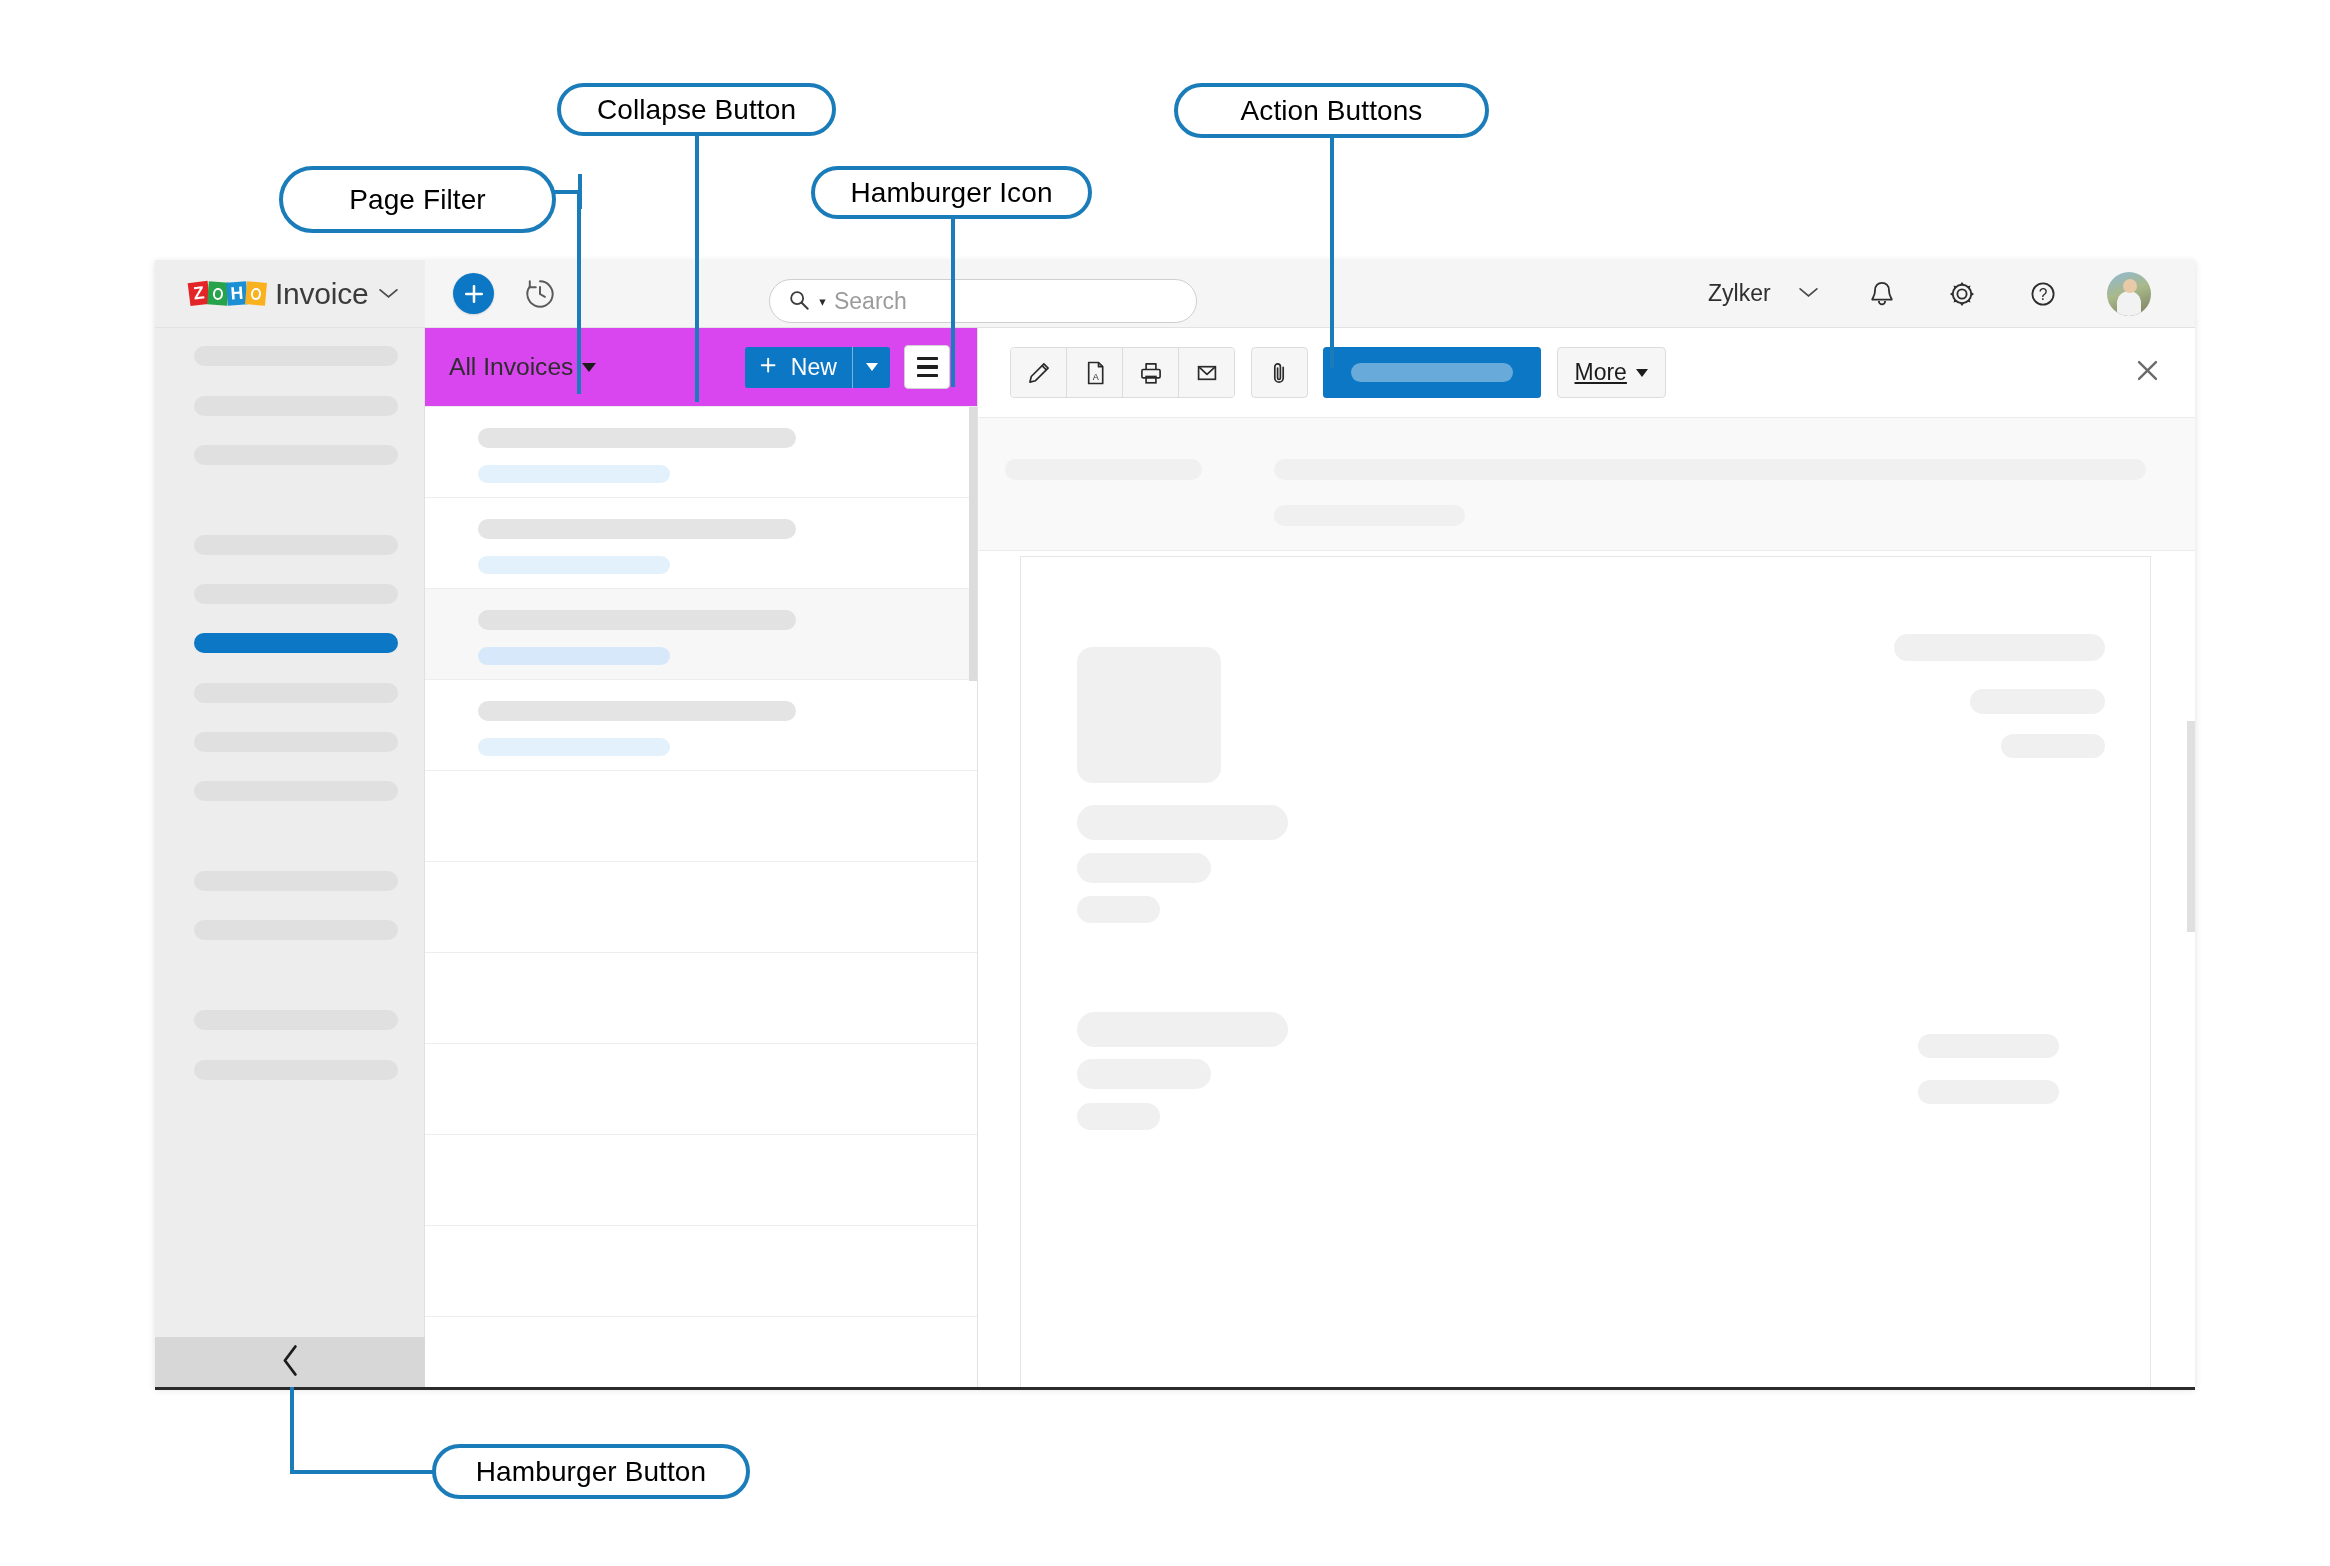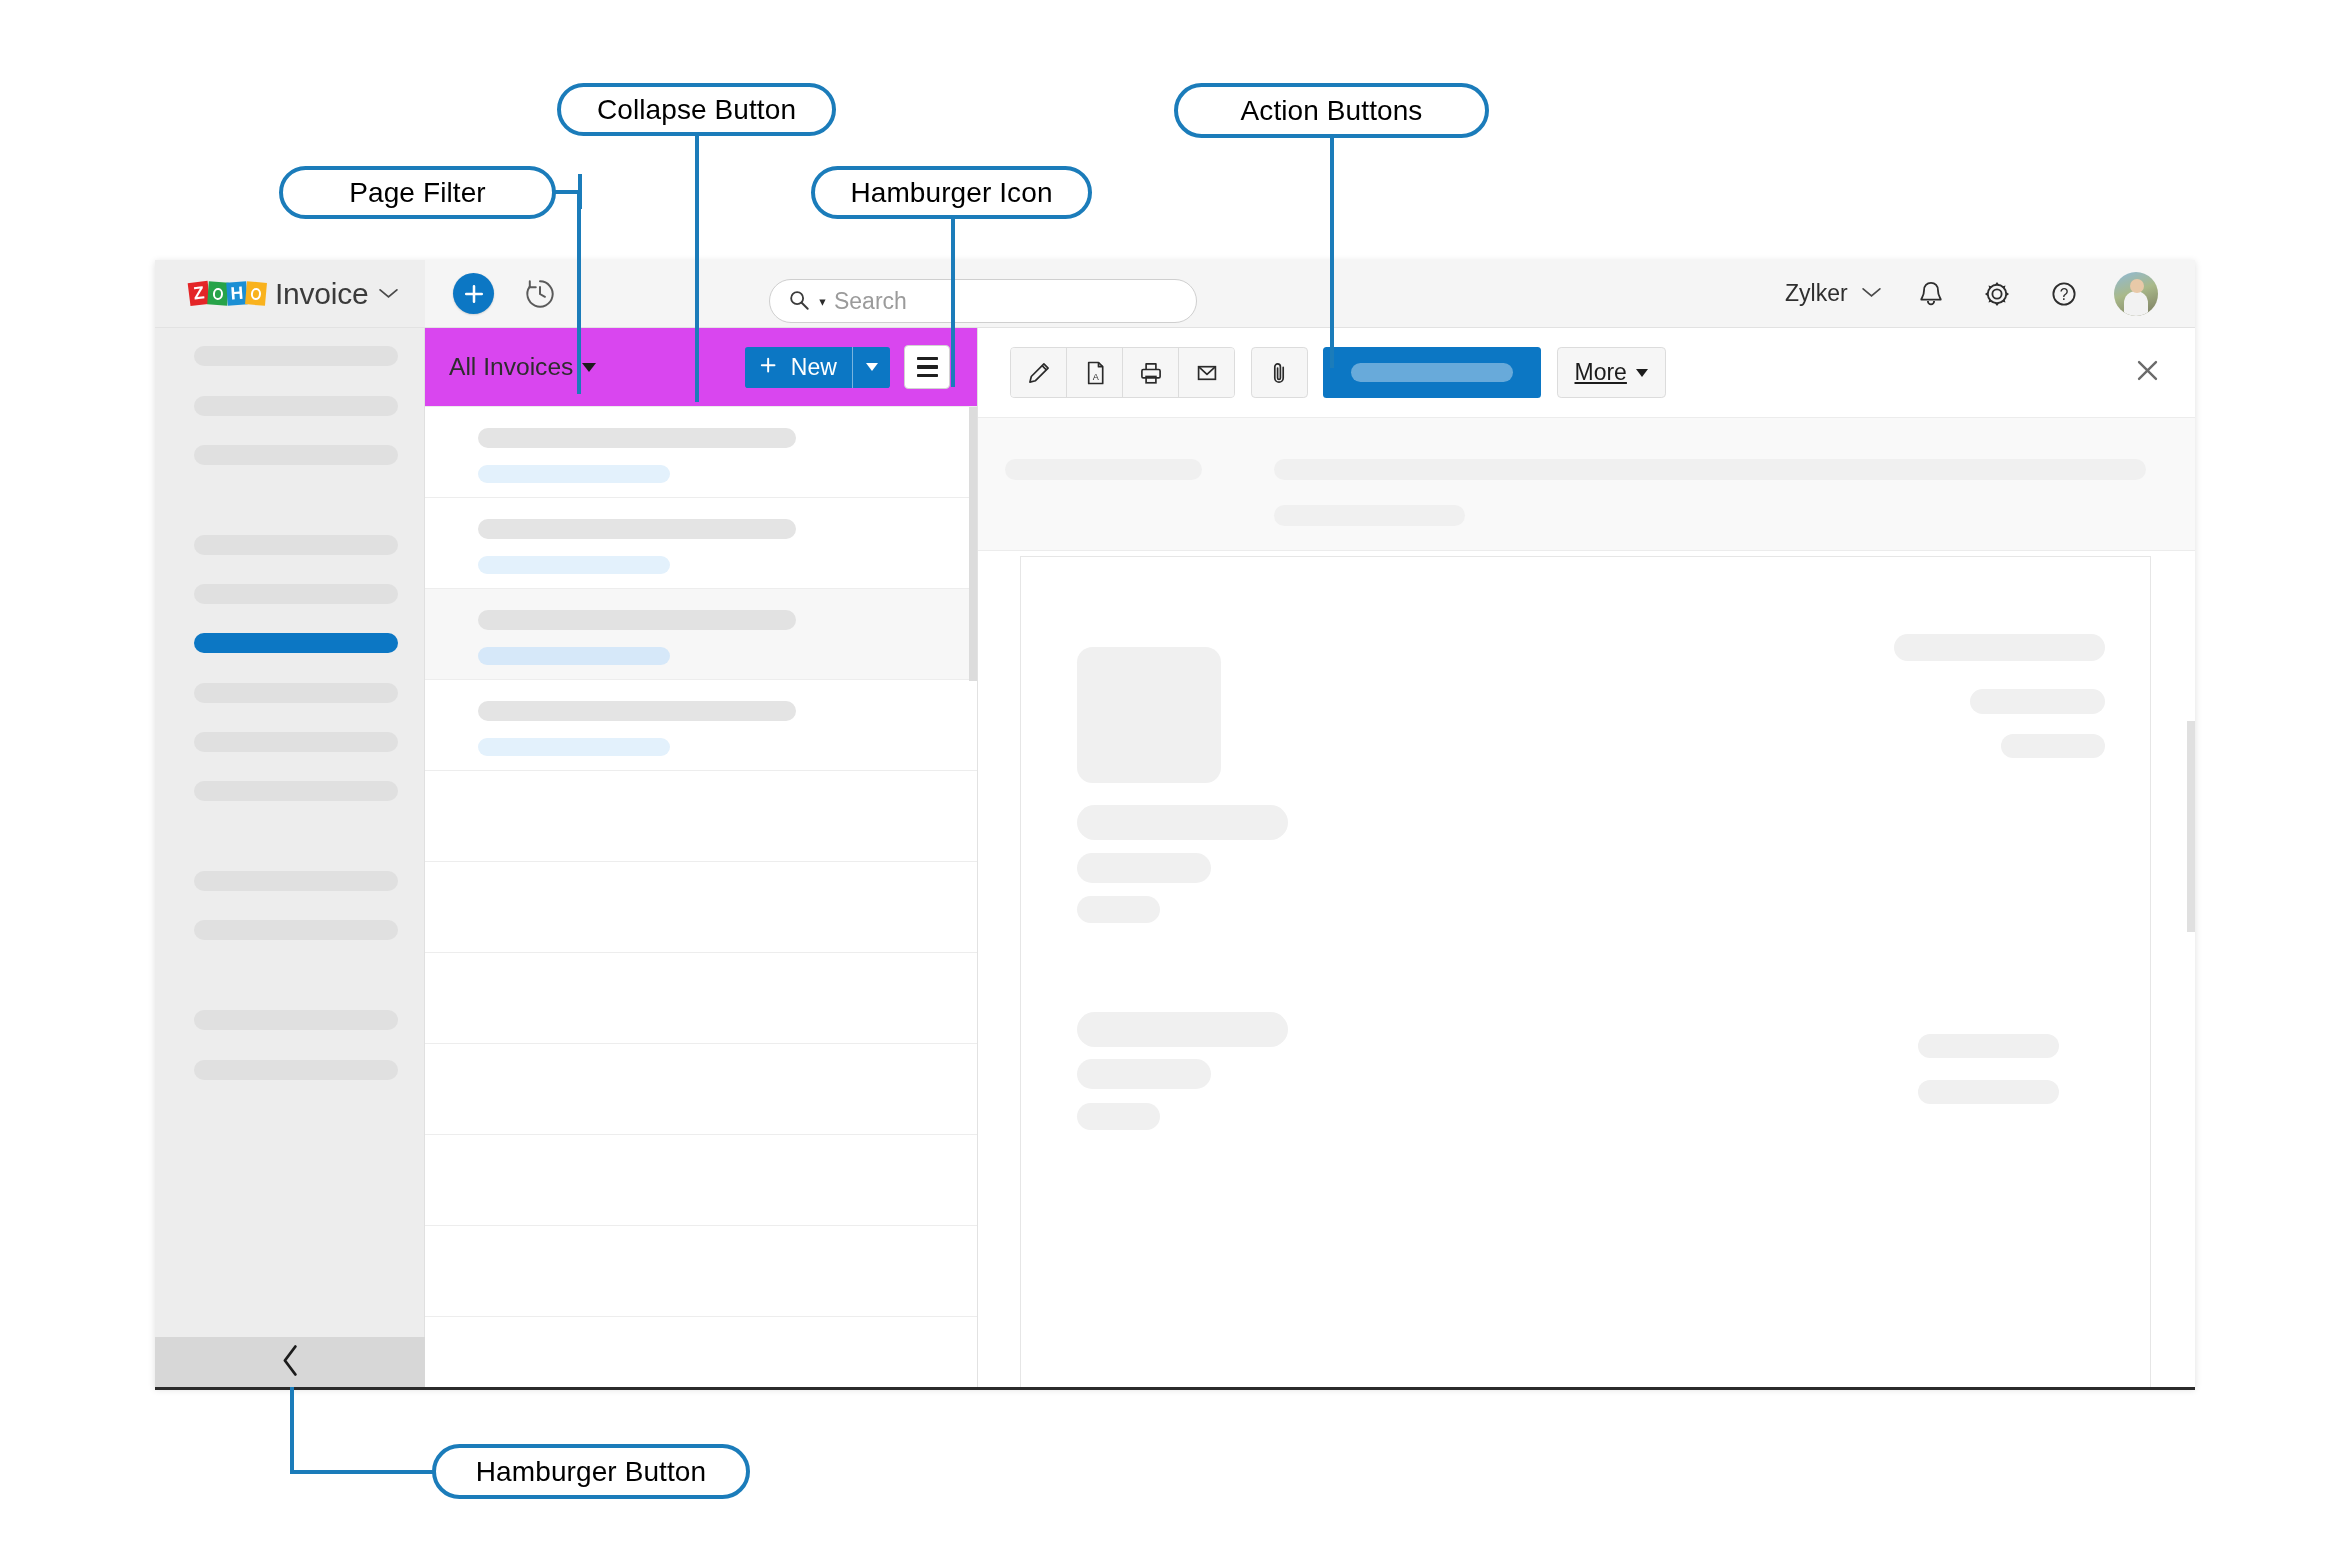--- a/index.html
+++ b/index.html
@@ -119,22 +119,22 @@
     border: 0.7px solid #cfcfcf; border-radius: 703px;
     background: #ffffff;
     display: flex; align-items: center;
     padding: 0 18.3px; box-sizing: border-box;
     gap: 8.4px;
   }
   .search-caret { font-size: 12.7px; color: #2b2b2b; }
   .search-placeholder { color: #9b9b9b; font-size: 23px; }
 
   .topbar-right {
-    position: absolute; right: 37px; top: 0;
-    height: 67px; display: flex; align-items: center; gap: 33px;
+    position: absolute; right: 44px; top: 0;
+    height: 67px; display: flex; align-items: center; gap: 47px;
   }
   .org-name { font-size: 23px; color: #2f2f2f; }
   .org-caret { font-size: 16px; color: #4a4a4a; margin-left: -19.7px; }
   .avatar {
     width: 44px; height: 44px; border-radius: 50%;
     overflow: hidden;
     background: linear-gradient(160deg,#8fb9d8 0%,#a9b98a 45%,#7a7a5f 100%);
     position: relative;
   }
   .avatar::after {
@@ -341,21 +341,21 @@
   }
   .detail-scrollbar {
     position: absolute; right: 0; top: 393px;
     width: 7.7px; height: 211px;
     background: #e0e0e0;
   }
 </style>
 </head>
 <body>
 
-<div class="callout" style="left:279px; top:166px; width:277px; height:53px;">
+<div class="callout" style="left:279px; top:166px; width:277px; height:67px;">
   <span>Page Filter</span>
 </div>
 <div class="leader v" style="left:578px; top:174px; height:35px;"></div>
 <div class="leader h" style="left:553px; top:190px; width:28px;"></div>
 <div class="leader v" style="left:577px; top:190px; height:204px;"></div>
 
 <div class="callout" style="left:557px; top:83px; width:279px; height:53px;">
   <span>Collapse Button</span>
 </div>
 <div class="leader v" style="left:695px; top:135px; height:267px;"></div>

